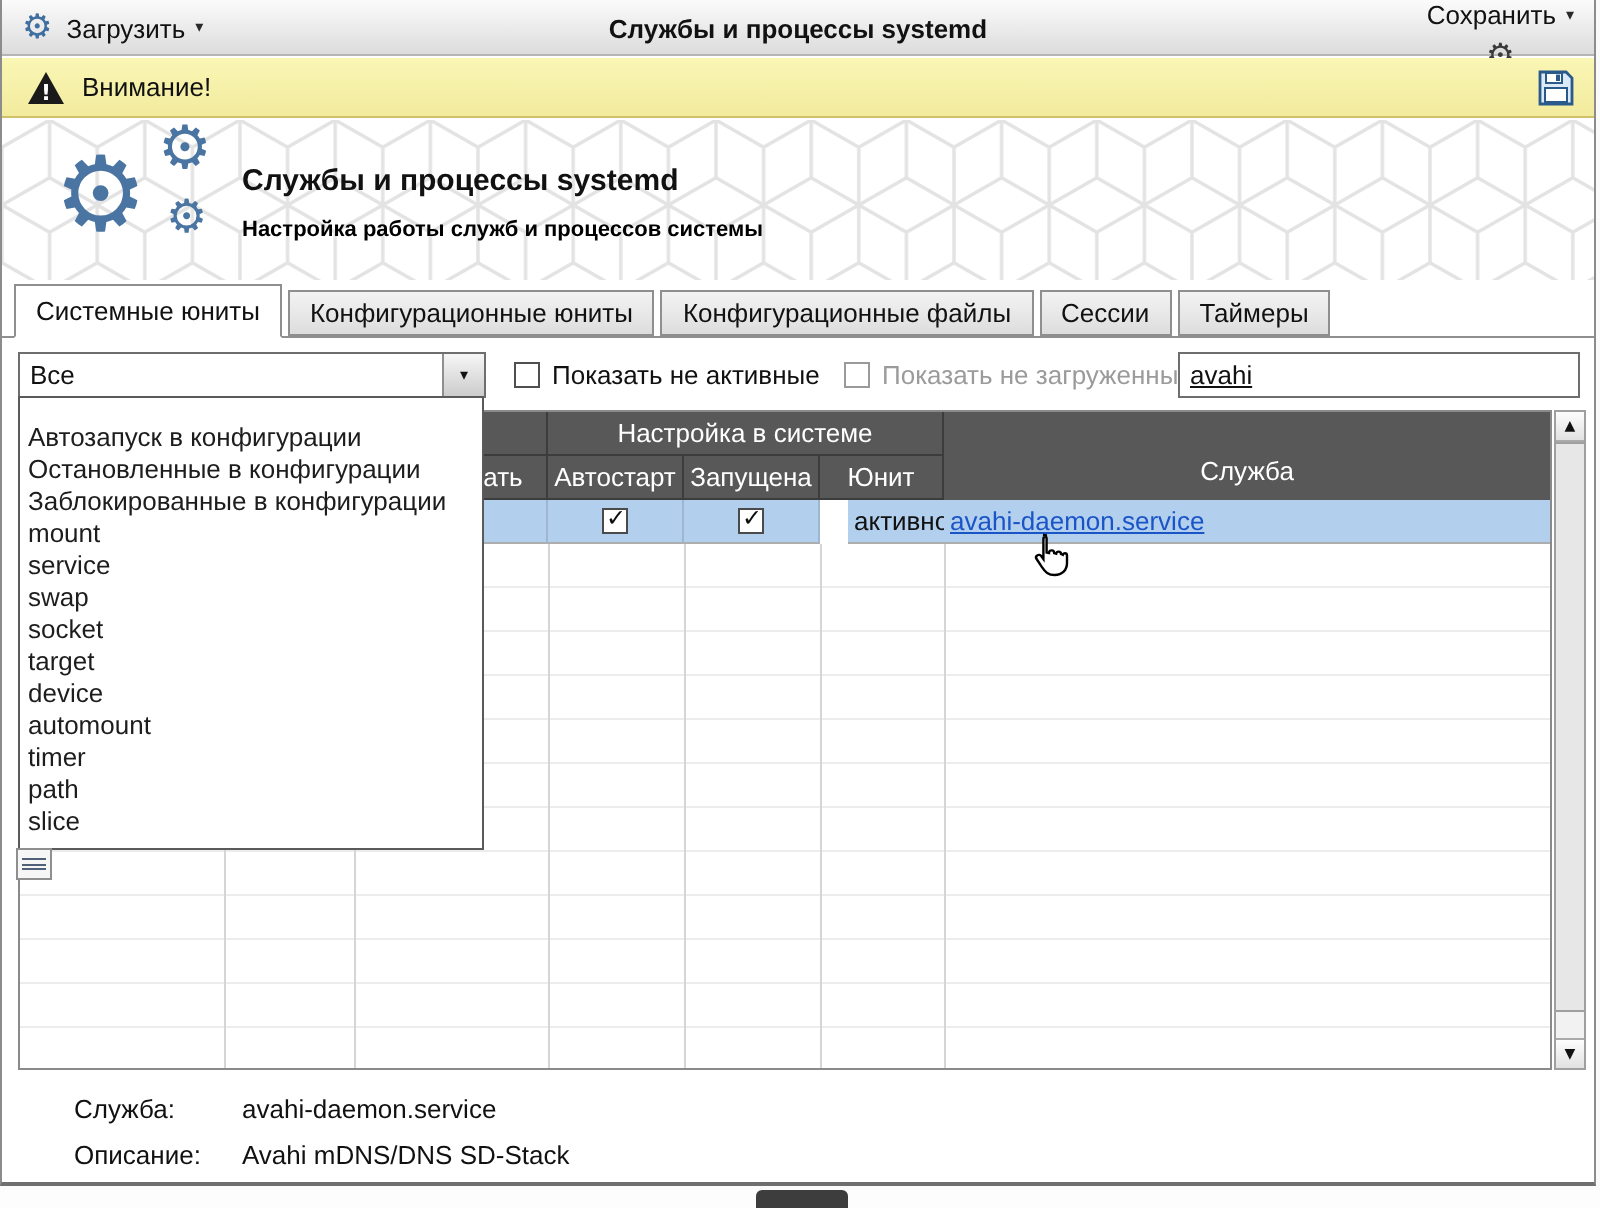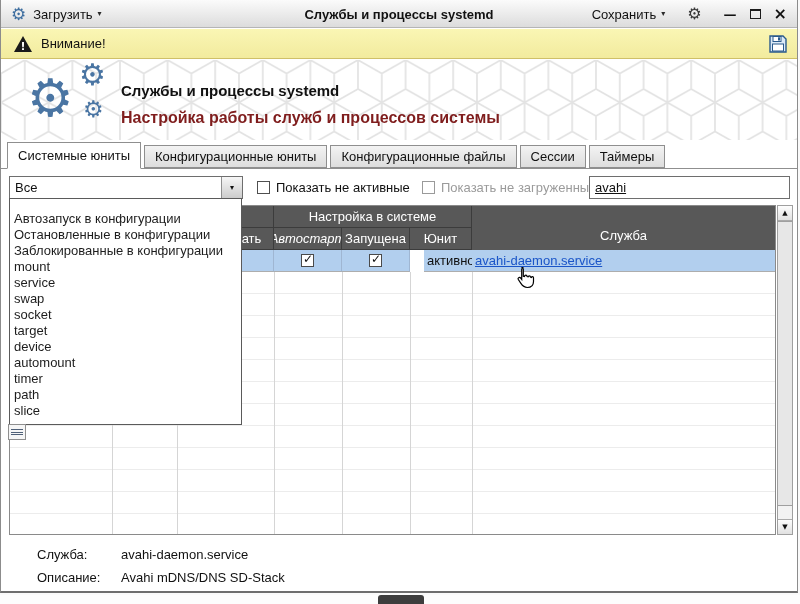--- a/index.html
+++ b/index.html
@@ -19,21 +19,21 @@
 
   
   .titlebar { position:absolute; left:0; top:0; width:796px; height:28px;
     background:linear-gradient(#fbfbfb,#dcdcdc); border-bottom:1px solid #b5b5b5; }
   .tb-left { position:absolute; left:10px; top:0; height:28px; display:flex; align-items:center; gap:7px; }
   .gear-blue { color:#3f6fa0; font-size:17px; }
   .menu-btn { display:flex; align-items:center; gap:5px; }
   .caret { font-size:8px; color:#2a2a2a; }
   .tb-title { position:absolute; left:0; right:0; top:0; height:28px; display:flex;
     align-items:center; justify-content:center; font-weight:bold; pointer-events:none; }
-  .tb-right { position:absolute; right:10px; top:0; height:28px; display:flex; align-items:center; gap:22px; }
+  .tb-right { position:absolute; right:10px; top:0; height:28px; display:flex; align-items:center; gap:5px;flex-direction:column; }
   .gear-dark { color:#3a3a3a; font-size:16px; }
   .win-controls { display:flex; align-items:center; gap:13px; }
   .wc-min { font-size:13px; font-weight:bold; }
   .wc-max { width:11px; height:10px; border:1px solid #1c1c1c; border-top:2px solid #1c1c1c; }
   .wc-close { font-size:16px; font-weight:bold; }
 
   
   .warnbar { position:absolute; left:0; top:29px; width:796px; height:30px;
     background:linear-gradient(#faf6b4,#f2eb9e); border-bottom:1px solid #cfc069; }
   .warn-tri { position:absolute; left:12px; top:6px; }
@@ -41,21 +41,21 @@
   .floppy { position:absolute; right:9px; top:5px; }
 
   
   .header { position:absolute; left:0; top:60px; width:796px; height:80px; background:#fff; overflow:hidden; }
   .hexbg { position:absolute; left:0; top:0; }
   .logo { position:absolute; left:26px; top:4px; width:100px; height:76px; color:#4a75a3; }
   .gear-big   { position:absolute; left:0;  top:8px;  font-size:52px; }
   .gear-med   { position:absolute; left:52px; top:-4px; font-size:30px; }
   .gear-small { position:absolute; left:56px; top:34px; font-size:23px; }
   .h-title { position:absolute; left:120px; top:22px; font-size:15px; font-weight:bold; }
-  .h-sub   { position:absolute; left:120px; top:49px; font-size:16px; font-weight:bold; color:#7f1d1d; }
+  .h-sub   { position:absolute; left:120px; top:49px; font-size:11px; font-weight:bold; color:#000000; }
 
   
   .tabbar { position:absolute; left:6px; top:142px; height:26px; display:flex; align-items:flex-end; z-index:6; }
   .tab { height:23px; display:flex; align-items:center; padding:0 10px; margin-right:3px;
     background:linear-gradient(#f3f3f3,#dddddd); border:1px solid #8f8f8f; white-space:nowrap; }
   .tab.active { height:27px; margin-bottom:-1px; background:#fff; border-bottom:1px solid #fff; }
   .panel-line { position:absolute; left:0; top:168px; width:796px; height:1px; background:#8f8f8f; z-index:1; }
 
   
   .combo { position:absolute; left:8px; top:176px; width:234px; height:23px; border:1px solid #6e6e6e;
@@ -79,21 +79,21 @@
   .vline { position:absolute; top:66px; bottom:0; width:1px; background:#d5d5d5; }
   .gh, .ch { position:absolute; background:#585858; color:#fff; display:flex; align-items:center;
     justify-content:center; border-right:1px solid #3c3c3c; border-bottom:1px solid #3c3c3c; white-space:nowrap; overflow:hidden; }
   .gh-left    { left:0;     top:0; width:264px; height:22px; }
   .gh-system  { left:264px; top:0; width:198px; height:22px; }
   .gh-service { left:462px; top:0; width:303px; height:60px; border-right:none; }
   .ch { top:22px; height:22px; }
   .ch-c0   { left:0;     width:102px; }
   .ch-c1   { left:102px; width:65px; }
   .ch-run  { left:167px; width:97px; padding-left:12px; }
-  .ch-auto { left:264px; width:68px;font-style:italic; }
+  .ch-auto { left:264px; width:68px; }
   .ch-runn { left:332px; width:68px; }
   .ch-unit { left:400px; width:62px; }
   .dr { position:absolute; top:44px; height:22px; background:#b2cfee; border-right:1px solid #9fb6d2;
     border-bottom:1px solid #adadad; display:flex; align-items:center; }
   .dr-c0 { left:0;     width:102px; }
   .dr-c1 { left:102px; width:65px; }
   .dr-c2 { left:167px; width:97px; }
   .dr-c3 { left:264px; width:68px; justify-content:center; }
   .dr-c4 { left:332px; width:68px; justify-content:center; }
   .dr-c5 { left:400px; width:62px; padding-left:3px;margin-left:14px; }

